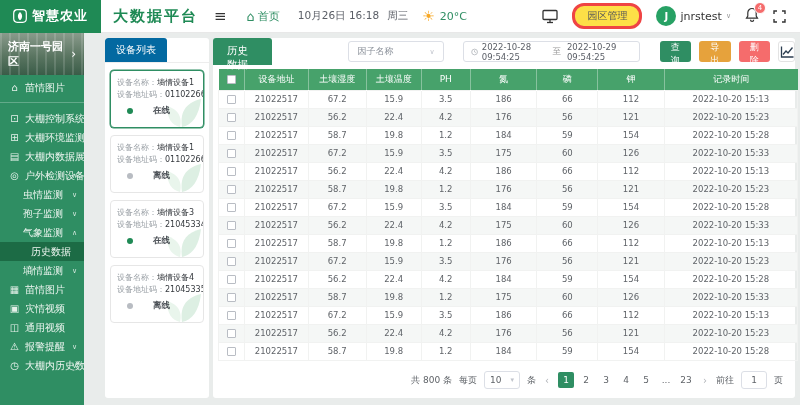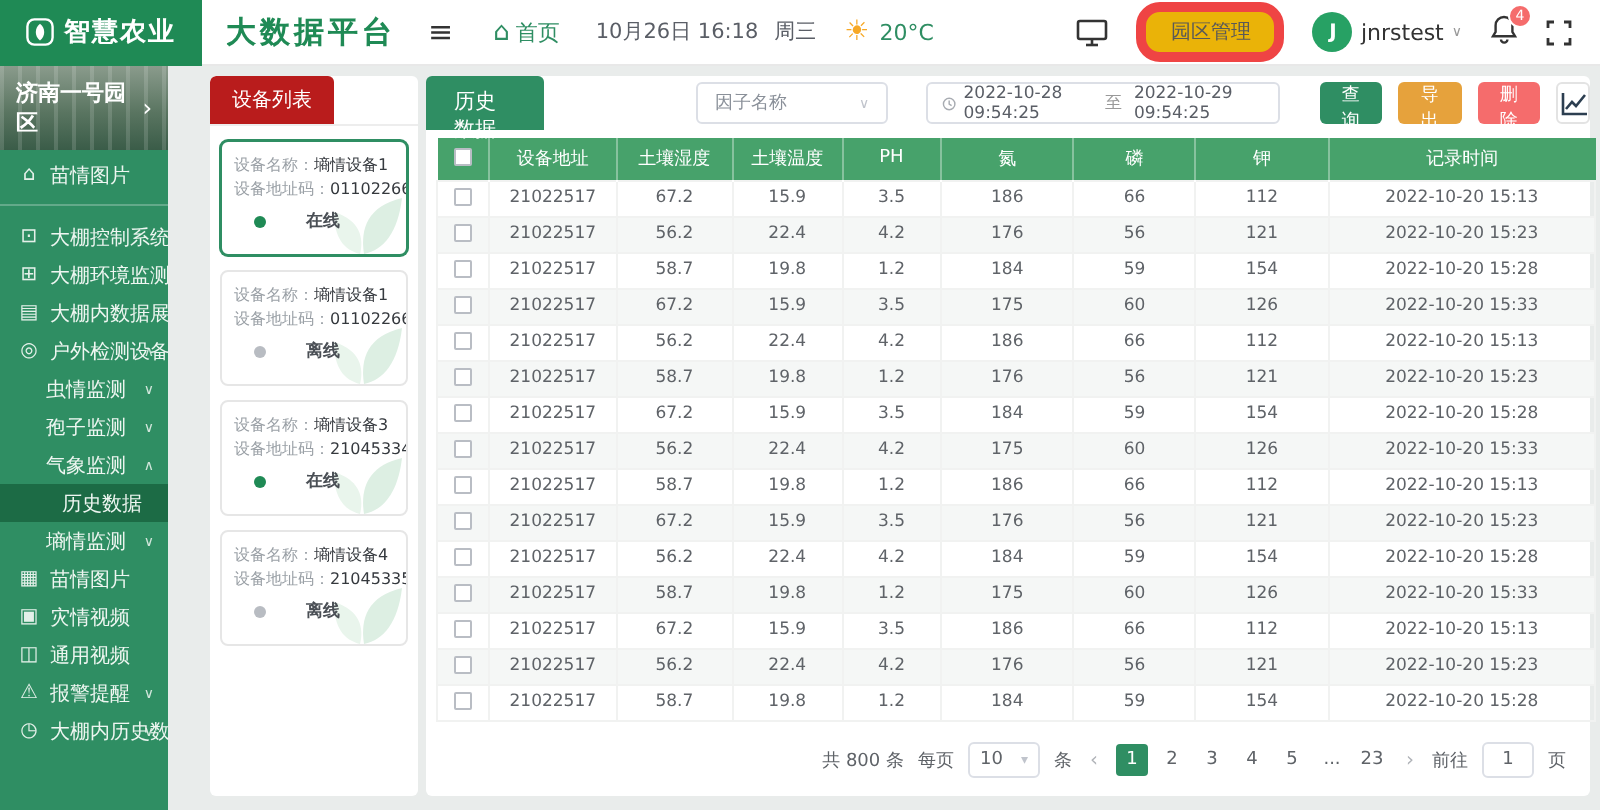--- a/index.html
+++ b/index.html
@@ -14,21 +14,21 @@
     align-items:center; justify-content:center; gap:5px; font-weight:bold; font-size:13px; letter-spacing:1px; flex:none; }
   .platform { color:#1f8a55; font-size:15px; font-weight:bold; margin-left:12px; letter-spacing:2px; }
   .collapse { margin-left:16px; font-size:15px; color:#333; cursor:pointer; }
   .home { margin-left:20px; display:flex; align-items:center; gap:3px; color:#2f8e63; font-size:11px; cursor:pointer; }
   .home-ic { font-size:13px; }
   .datetime { margin-left:18px; color:#5a5e66; font-size:10.5px; }
   .weekday { margin-left:8px; color:#5a5e66; font-size:10.5px; }
   .sun { margin-left:14px; color:#f7a825; font-size:14px; }
   .temp { margin-left:5px; color:#2f8e63; font-size:11px; }
   .topbar-right { margin-left:auto; display:flex; align-items:center; gap:14px; padding-right:14px; }
-  .park-btn { border:5px solid #ef4444; border-radius:12px; padding:3px 12px; font-size:10px; color:#595959; cursor:pointer; background:#eab308; }
+  .park-btn { border:3px solid #ef4444; border-radius:12px; padding:3px 12px; font-size:10px; color:#595959; cursor:pointer; background:#fde047; }
   .avatar { width:20px; height:20px; border-radius:50%; background:#27a164; color:#fff;
     font-size:10px; font-weight:bold; display:flex; align-items:center; justify-content:center; }
   .user { display:flex; align-items:center; gap:4px; font-size:11px; color:#333; cursor:pointer; }
   .user .chev { font-size:7px; color:#999; }
   .bell-wrap { position:relative; cursor:pointer; }
   .badge { position:absolute; top:-5px; right:-7px; min-width:12px; height:12px; border-radius:7px;
     background:#f56c6c; color:#fff; font-size:7px; display:flex; align-items:center; justify-content:center;
     padding:0 2px; border:1px solid #fff; }
 
   
@@ -45,21 +45,21 @@
   .menu-item.level1 { padding-left:23px; }
   .menu-item.level2 { padding-left:31px; }
   .menu-item.active { background:#1c6b45; }
   .mi-icon { font-size:10px; width:11px; text-align:center; flex:none; opacity:.95; }
   .mi-chevron { position:absolute; right:7px; font-size:7px; opacity:.85; }
   .menu-divider { height:1px; background:rgba(255,255,255,.25); margin:5px 0 6px 0; }
 
   
   .device-panel { position:absolute; left:105px; top:38px; width:104px; height:360px;
     background:#fff; border-radius:3px; overflow:hidden; }
-  .panel-tab { display:inline-block; background:#b91c1c; color:#fff; font-size:10px;
+  .panel-tab { display:inline-block; background:#0369a1; color:#fff; font-size:10px;
     padding:5px 11px 5px 11px; border-radius:3px 3px 0 0; }
   .panel-tab-row { border-bottom:1px solid #ededed; }
   .device-card { margin:7px 5px 0 5px; border:1px solid #e6e6e6; border-radius:4px; padding:6px 5px 5px 6px;
     position:relative; overflow:hidden; height:58px; cursor:pointer; background:#fff; }
   .device-card.selected { border:1px solid #2f8e63; box-shadow:0 0 0 0.5px #2f8e63; }
   .dev-line { font-size:8px; line-height:12px; position:relative; z-index:1; white-space:nowrap; }
   .dev-lb { color:#9aa0a6; }
   .dev-val { color:#35393e; font-weight:normal; }
   .dev-status { display:flex; align-items:center; gap:20px; margin-top:4px; margin-left:10px; position:relative; z-index:1; }
   .dot { width:6px; height:6px; border-radius:50%; }

